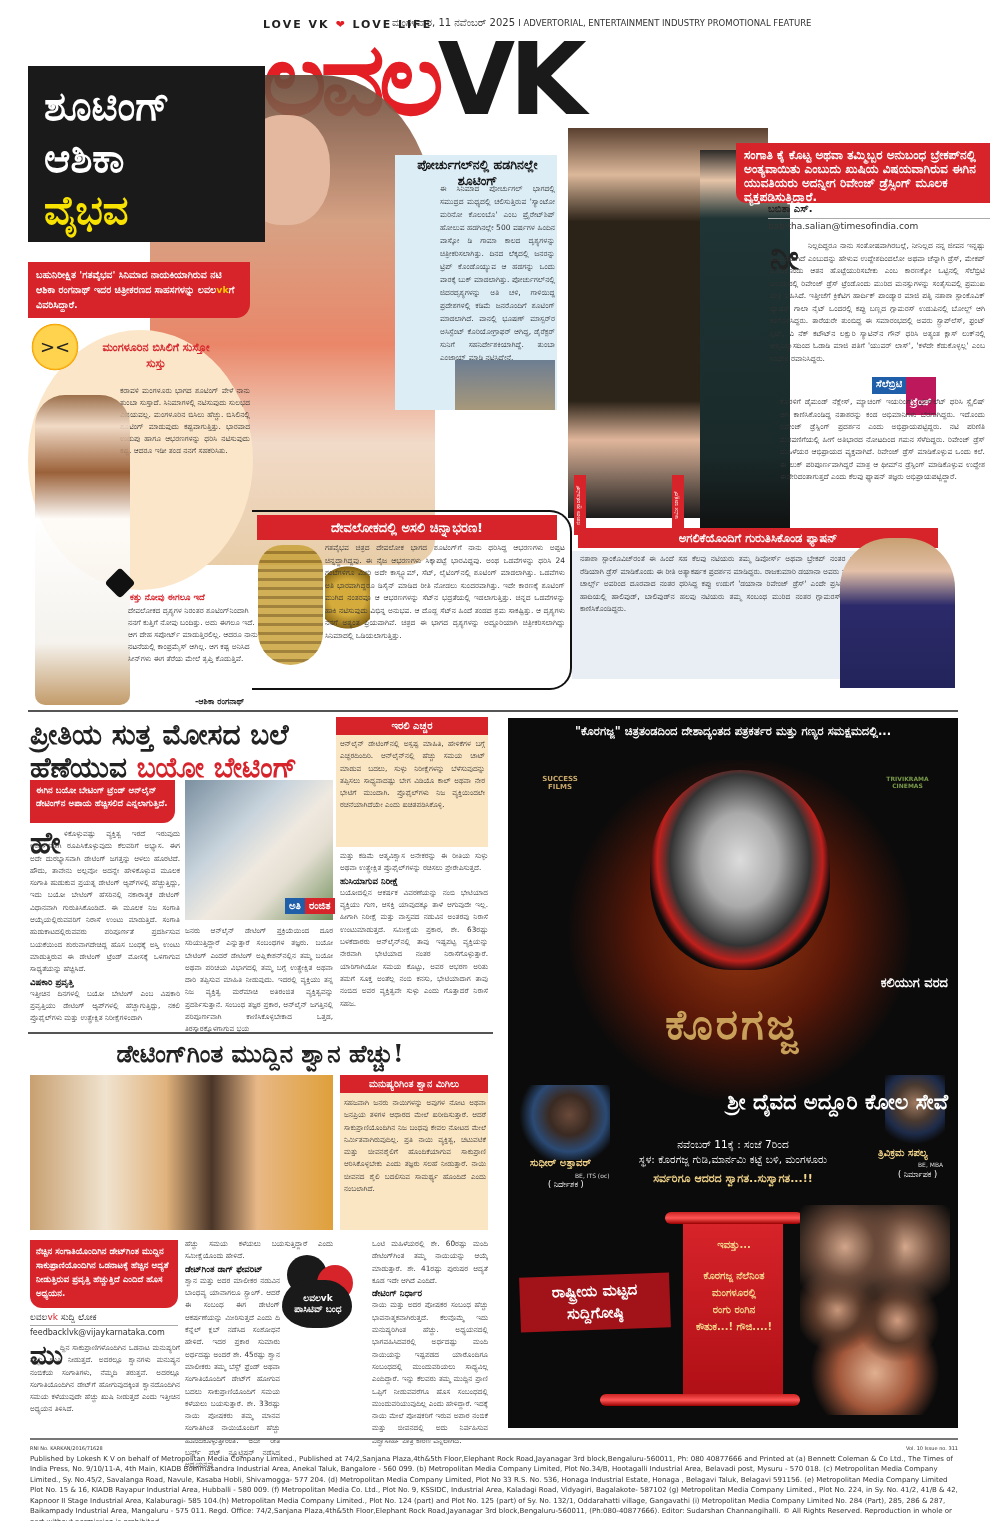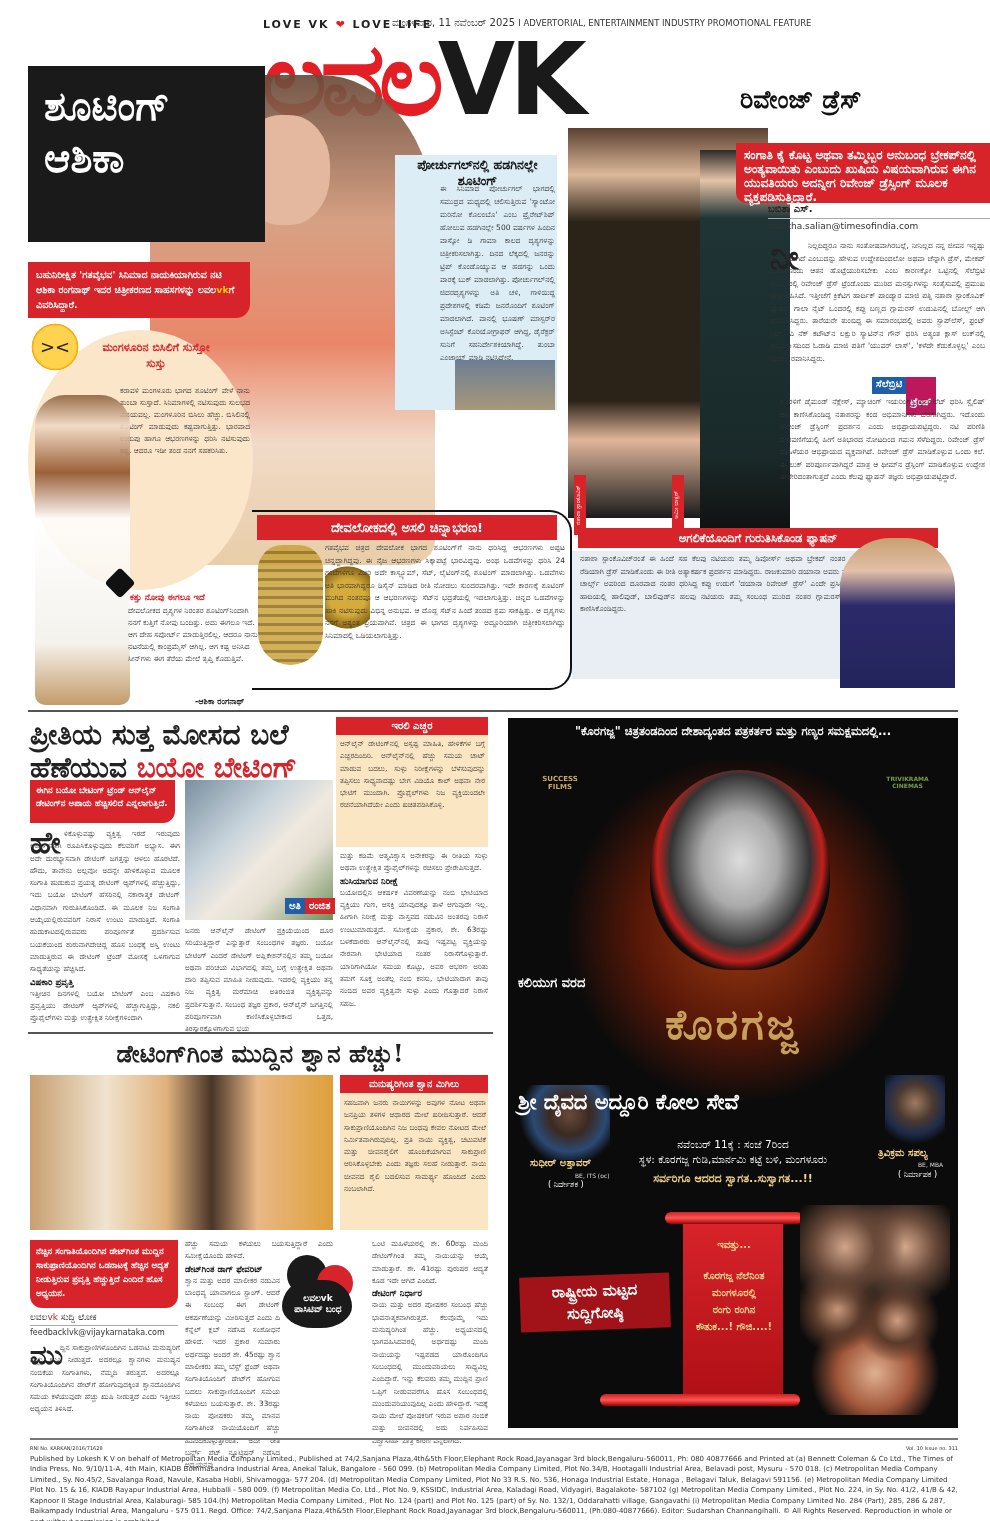--- a/index.html
+++ b/index.html
@@ -90,23 +90,23 @@
 .bond-logo .c2{position:absolute;left:35px;top:10px;width:36px;height:36px;border-radius:50%;background:#d7232a}
 .bond-logo .heart{position:absolute;left:0;top:25px;width:70px;height:48px;background:#1a1a1a;border-radius:30px 30px 50% 50%}
 .bond-logo .txt{position:absolute;left:6px;top:38px;width:60px;color:#fff;font-size:9px;font-weight:bold;text-align:center;line-height:11px}
 .dog-col3{left:372px;top:1238px;width:116px;font-size:7.3px;line-height:12.3px;color:#333;text-align:justify}
 .ad{left:508px;top:718px;width:450px;height:710px;background:#0b0b0b;overflow:hidden}
 .ad-headline{left:518px;top:724px;width:430px;color:#fff;font-size:11.5px;text-align:center;font-weight:bold}
 .ad-glow{left:560px;top:760px;width:360px;height:340px;background:radial-gradient(circle,#9a3a12 0%,#5a1808 40%,#0b0b0b 70%)}
 .ad-mask{left:650px;top:770px;width:180px;height:200px;background:radial-gradient(ellipse at 50% 45%,#dcdcdc 0%,#aaa 30%,#333 55%,#c0201c 65%,#0b0b0b 72%);border-radius:50% 50% 45% 45%}
 .ad-logo-l{left:535px;top:775px;width:50px;color:#c9a86a;font-size:7px;text-align:center;font-weight:bold}
 .ad-logo-r{left:880px;top:775px;width:55px;color:#7a9a4a;font-size:6px;text-align:center;font-weight:bold}
-.ad-kali{left:518px;top:975px;width:430px;text-align:left;color:#fff;font-size:13px;font-weight:bold}
+.ad-kali{left:518px;top:975px;width:430px;text-align:right;color:#fff;font-size:13px;font-weight:bold}
 .ad-title{left:518px;top:1000px;width:430px;text-align:center;color:#c9a05a;font-family:"DejaVu Serif",serif;font-size:42px;font-weight:bold;letter-spacing:3px}
-.ad-seva{left:518px;top:1090px;width:430px;text-align:left;color:#fff;font-size:21px;font-weight:bold}
+.ad-seva{left:518px;top:1090px;width:430px;text-align:right;color:#fff;font-size:21px;font-weight:bold}
 .ad-date{left:518px;top:1138px;width:430px;text-align:center;color:#fff;font-size:10.5px}
 .ad-venue{left:518px;top:1153px;width:430px;text-align:center;color:#fff;font-size:10.5px}
 .ad-welcome{left:518px;top:1172px;width:430px;text-align:center;color:#f2d48a;font-size:11px;font-weight:bold}
 .director-photo{left:520px;top:1085px;width:90px;height:75px;background:radial-gradient(circle at 55% 40%,#6a4a3a 0%,#3a2a22 30%,#2b4a74 55%,#0b0b0b 75%)}
 .producer-photo{left:885px;top:1075px;width:60px;height:70px;background:radial-gradient(circle at 50% 40%,#a07a60 0%,#4a3a30 35%,#1d2b4a 60%,#0b0b0b 80%)}
 .dir-name{left:530px;top:1157px;color:#f2d48a;font-weight:bold;font-size:10px}
 .dir-qual{left:575px;top:1172px;color:#ddd;font-size:6px}
 .dir-role{left:548px;top:1180px;color:#fff;font-size:8px}
 .prod-name{left:878px;top:1147px;color:#f2d48a;font-weight:bold;font-size:10px}
 .prod-qual{left:918px;top:1161px;color:#ddd;font-size:6px}
@@ -135,20 +135,21 @@
 <div class="abs logo">
   <span class="red">ಲವಲ</span><span class="blk">VK</span>
 </div>
 
 <div class="abs hero-image">
     <div class="face"></div>
   </div>
 <div class="abs hero-title">
   <div>ಶೂಟಿಂಗ್</div>
   <div>ಆಶಿಕಾ</div>
+  <div class="yellow">ವೈಭವ</div>
 </div>
 <div class="abs hero-intro">
   <span>ಬಹುನಿರೀಕ್ಷಿತ 'ಗತವೈಭವ' ಸಿನಿಮಾದ ನಾಯಕಿಯಾಗಿರುವ ನಟಿ ಆಶಿಕಾ ರಂಗನಾಥ್ ಇದರ ಚಿತ್ರೀಕರಣದ ಸಾಹಸಗಳನ್ನು ಲವಲ</span><span class="vk">vk</span><span>ಗೆ ವಿವರಿಸಿದ್ದಾರೆ.</span>
 </div>
 
 <div class="abs sun-circle"></div>
 <div class="abs sun-icon">&gt;&lt;</div>
 <div class="abs sun-title">ಮಂಗಳೂರಿನ ಬಿಸಿಲಿಗೆ ಸುಸ್ತೋ ಸುಸ್ತು</div>
 <div class="abs sun-body">ಕರಾವಳಿ ಮಂಗಳೂರು ಭಾಗದ ಶೂಟಿಂಗ್ ವೇಳೆ ನಾನು ತುಂಬಾ ಸುಸ್ತಾದೆ. ಸಿನಿಮಾಗಳಲ್ಲಿ ನಟಿಸುವುದು ಸುಲಭದ ವಿಷಯವಲ್ಲ. ಮಂಗಳೂರಿನ ಬಿಸಿಲು ಹೆಚ್ಚು. ಬಿಸಿಲಿನಲ್ಲಿ ಶೂಟಿಂಗ್ ಮಾಡುವುದು ಕಷ್ಟವಾಗುತ್ತಿತ್ತು. ಭಾರವಾದ ಉಡುಪು ಹಾಗೂ ಆಭರಣಗಳನ್ನು ಧರಿಸಿ ನಟಿಸುವುದು ಕಷ್ಟ. ಆದರೂ ಇಡೀ ತಂಡ ನನಗೆ ಸಹಕರಿಸಿತು.</div>
 <div class="abs girl2"></div>
@@ -165,21 +166,20 @@
 
 <div class="abs jewel-box"></div>
 <div class="abs jewel-title">ದೇವಲೋಕದಲ್ಲಿ ಅಸಲಿ ಚಿನ್ನಾಭರಣ!</div>
 <div class="abs jewel-img"></div>
 <div class="abs jewel-img2"></div>
 <div class="abs jewel-body">ಗತವೈಭವ ಚಿತ್ರದ ದೇವಲೋಕ ಭಾಗದ ಶೂಟಿಂಗ್‌ಗೆ ನಾನು ಧರಿಸಿದ್ದ ಆಭರಣಗಳು ಅಪ್ಪಟ ಚಿನ್ನದ್ದಾಗಿದ್ದವು. ಈ ನೈಜ ಆಭರಣಗಳು ಸಿಕ್ಕಾಪಟ್ಟೆ ಭಾರವಿದ್ದವು. ಅಂಥ ಒಡವೆಗಳನ್ನು ಧರಿಸಿ 24 ಗಂಟೆಗಳಿಗೂ ಮೀರಿ ಅದೇ ಕಾಸ್ಟ್ಯೂಮ್, ಸೆಟ್, ಲೈಟಿಂಗ್‌ನಲ್ಲಿ ಶೂಟಿಂಗ್ ಮಾಡಲಾಗಿತ್ತು. ಒಡವೆಗಳು ಅತಿ ಭಾರವಾಗಿದ್ದರೂ ಡಿಸೈನ್ ಮಾಡಿದ ರೀತಿ ನೋಡಲು ಸುಂದರವಾಗಿತ್ತು. ಇದೇ ಕಾರಣಕ್ಕೆ ಶೂಟಿಂಗ್ ಮುಗಿದ ನಂತರವೂ ಆ ಆಭರಣಗಳನ್ನು ಸೆಟ್‌ನ ಭದ್ರತೆಯಲ್ಲಿ ಇಡಲಾಗುತ್ತಿತ್ತು. ಚಿನ್ನದ ಒಡವೆಗಳನ್ನು ಹಾಕಿ ನಟಿಸುವುದು ವಿಭಿನ್ನ ಅನುಭವ. ಆ ದೊಡ್ಡ ಸೆಟ್‌ನ ಹಿಂದೆ ತಂಡದ ಶ್ರಮ ಸಾಕಷ್ಟಿತ್ತು. ಆ ದೃಶ್ಯಗಳು ನನಗೆ ಅತ್ಯಂತ ಪ್ರಿಯವಾಗಿವೆ. ಚಿತ್ರದ ಈ ಭಾಗದ ದೃಶ್ಯಗಳನ್ನು ಅದ್ದೂರಿಯಾಗಿ ಚಿತ್ರೀಕರಿಸಲಾಗಿದ್ದು ಸಿನಿಮಾದಲ್ಲಿ ಒಡಿಯಲಾಗುತ್ತಿತ್ತು.</div>
 
 <div class="abs brk-photo"></div>
 <div class="abs brk-photo2"></div>
 <div class="abs brk-title">
-  <div>ರಿವೇಂಜ್ ಡ್ರೆಸ್</div>
 </div>
 <div class="abs brk-intro">ಸಂಗಾತಿ ಕೈ ಕೊಟ್ಟ ಅಥವಾ ತಮ್ಮಿಬ್ಬರ ಅನುಬಂಧ ಬ್ರೇಕಪ್‌ನಲ್ಲಿ ಅಂತ್ಯವಾಯಿತು ಎಂಬುದು ಖುಷಿಯ ವಿಷಯವಾಗಿರುವ ಈಗಿನ ಯುವತಿಯರು ಅದನ್ನೀಗ ರಿವೇಂಜ್ ಡ್ರೆಸ್ಸಿಂಗ್ ಮೂಲಕ ವ್ಯಕ್ತಪಡಿಸುತ್ತಿದ್ದಾರೆ.</div>
 <div class="abs byline">ಬಬಿತಾ ಎಸ್.</div>
 <div class="abs email">babitha.salian@timesofindia.com</div>
 <div class="abs dropcap">ನೀ</div>
 <div class="abs brk-body">ನಿಲ್ಲದಿದ್ದರೂ ನಾನು ಸಂತೋಷವಾಗಿರಬಲ್ಲೆ, ನೀನಿಲ್ಲದ ನನ್ನ ಜೀವನ ಇನ್ನಷ್ಟು ಸುಂದರವಾಗಿದೆ ಎಂಬುದನ್ನು ಹೇಳುವ ಉದ್ದೇಶದಿಂದಲೋ ಅಥವಾ ಚೆನ್ನಾಗಿ ಡ್ರೆಸ್, ಮೇಕಪ್ ಮಾಡಿಕೊಂಡು ಆತನ ಹೊಟ್ಟೆಯುರಿಸಬೇಕು ಎಂಬ ಕಾರಣಕ್ಕೋ ಒಟ್ಟಿನಲ್ಲಿ ಸೆಲೆಬ್ರಿಟಿ ವಲಯದಲ್ಲಿ ರಿವೇಂಜ್ ಡ್ರೆಸ್ ಟ್ರೆಂಡೊಂದು ಮುರಿದ ಮನಸ್ಸುಗಳನ್ನು ಸಂತೈಸುವಲ್ಲಿ ಪ್ರಮುಖ ಪಾತ್ರ ವಹಿಸಿದೆ. ಇತ್ತೀಚೆಗೆ ಕ್ರಿಕೆಟಿಗ ಹಾರ್ದಿಕ್ ಪಾಂಡ್ಯಾರ ಮಾಜಿ ಪತ್ನಿ ನತಾಶಾ ಸ್ಟಾಂಕೊವಿಕ್ ಫ್ಯಾಷನ್ ಗಾಲಾ ನೈಟ್ ಒಂದರಲ್ಲಿ ಕಪ್ಪು ಬಣ್ಣದ ಗ್ಲಾಮರಸ್ ಉಡುಪಿನಲ್ಲಿ ಬೋಲ್ಡ್ ಆಗಿ ಕಂಗೊಳಿಸಿದ್ದರು. ತಾರೆಯರೇ ತುಂಬಿದ್ದ ಈ ಸಮಾರಂಭದಲ್ಲಿ ಅವರು ಸ್ಟ್ರಾಪ್‌ಲೆಸ್, ಫ್ರಂಟ್ ಸ್ಲಿಟ್, ವಿ ನೆಕ್ ಕಟೌಟ್‌ನ ಲಕ್ಷುರಿ ಸ್ಯಾಟಿನ್‌ನ ಗೌನ್ ಧರಿಸಿ ಅತ್ಯಂತ ಕ್ಲಾಸ್ ಲುಕ್‌ನಲ್ಲಿ ಆತ್ಮವಿಶ್ವಾಸದಿಂದ ಓಡಾಡಿ ಮಾಜಿ ಪತಿಗೆ 'ಯುವರ್ ಲಾಸ್', 'ಕಳೆದೇ ಕೆಡುಕೊಳ್ಳಲ್ಲ' ಎಂಬ ಸಂದೇಶ ರವಾನಿಸಿದ್ದರು.</div>
 <div class="abs celeb-badge">
   <span class="b1">ಸೆಲೆಬ್ರಿಟಿ</span>
     <span class="b2">ಟ್ರೆಂಡ್</span>
 </div>

